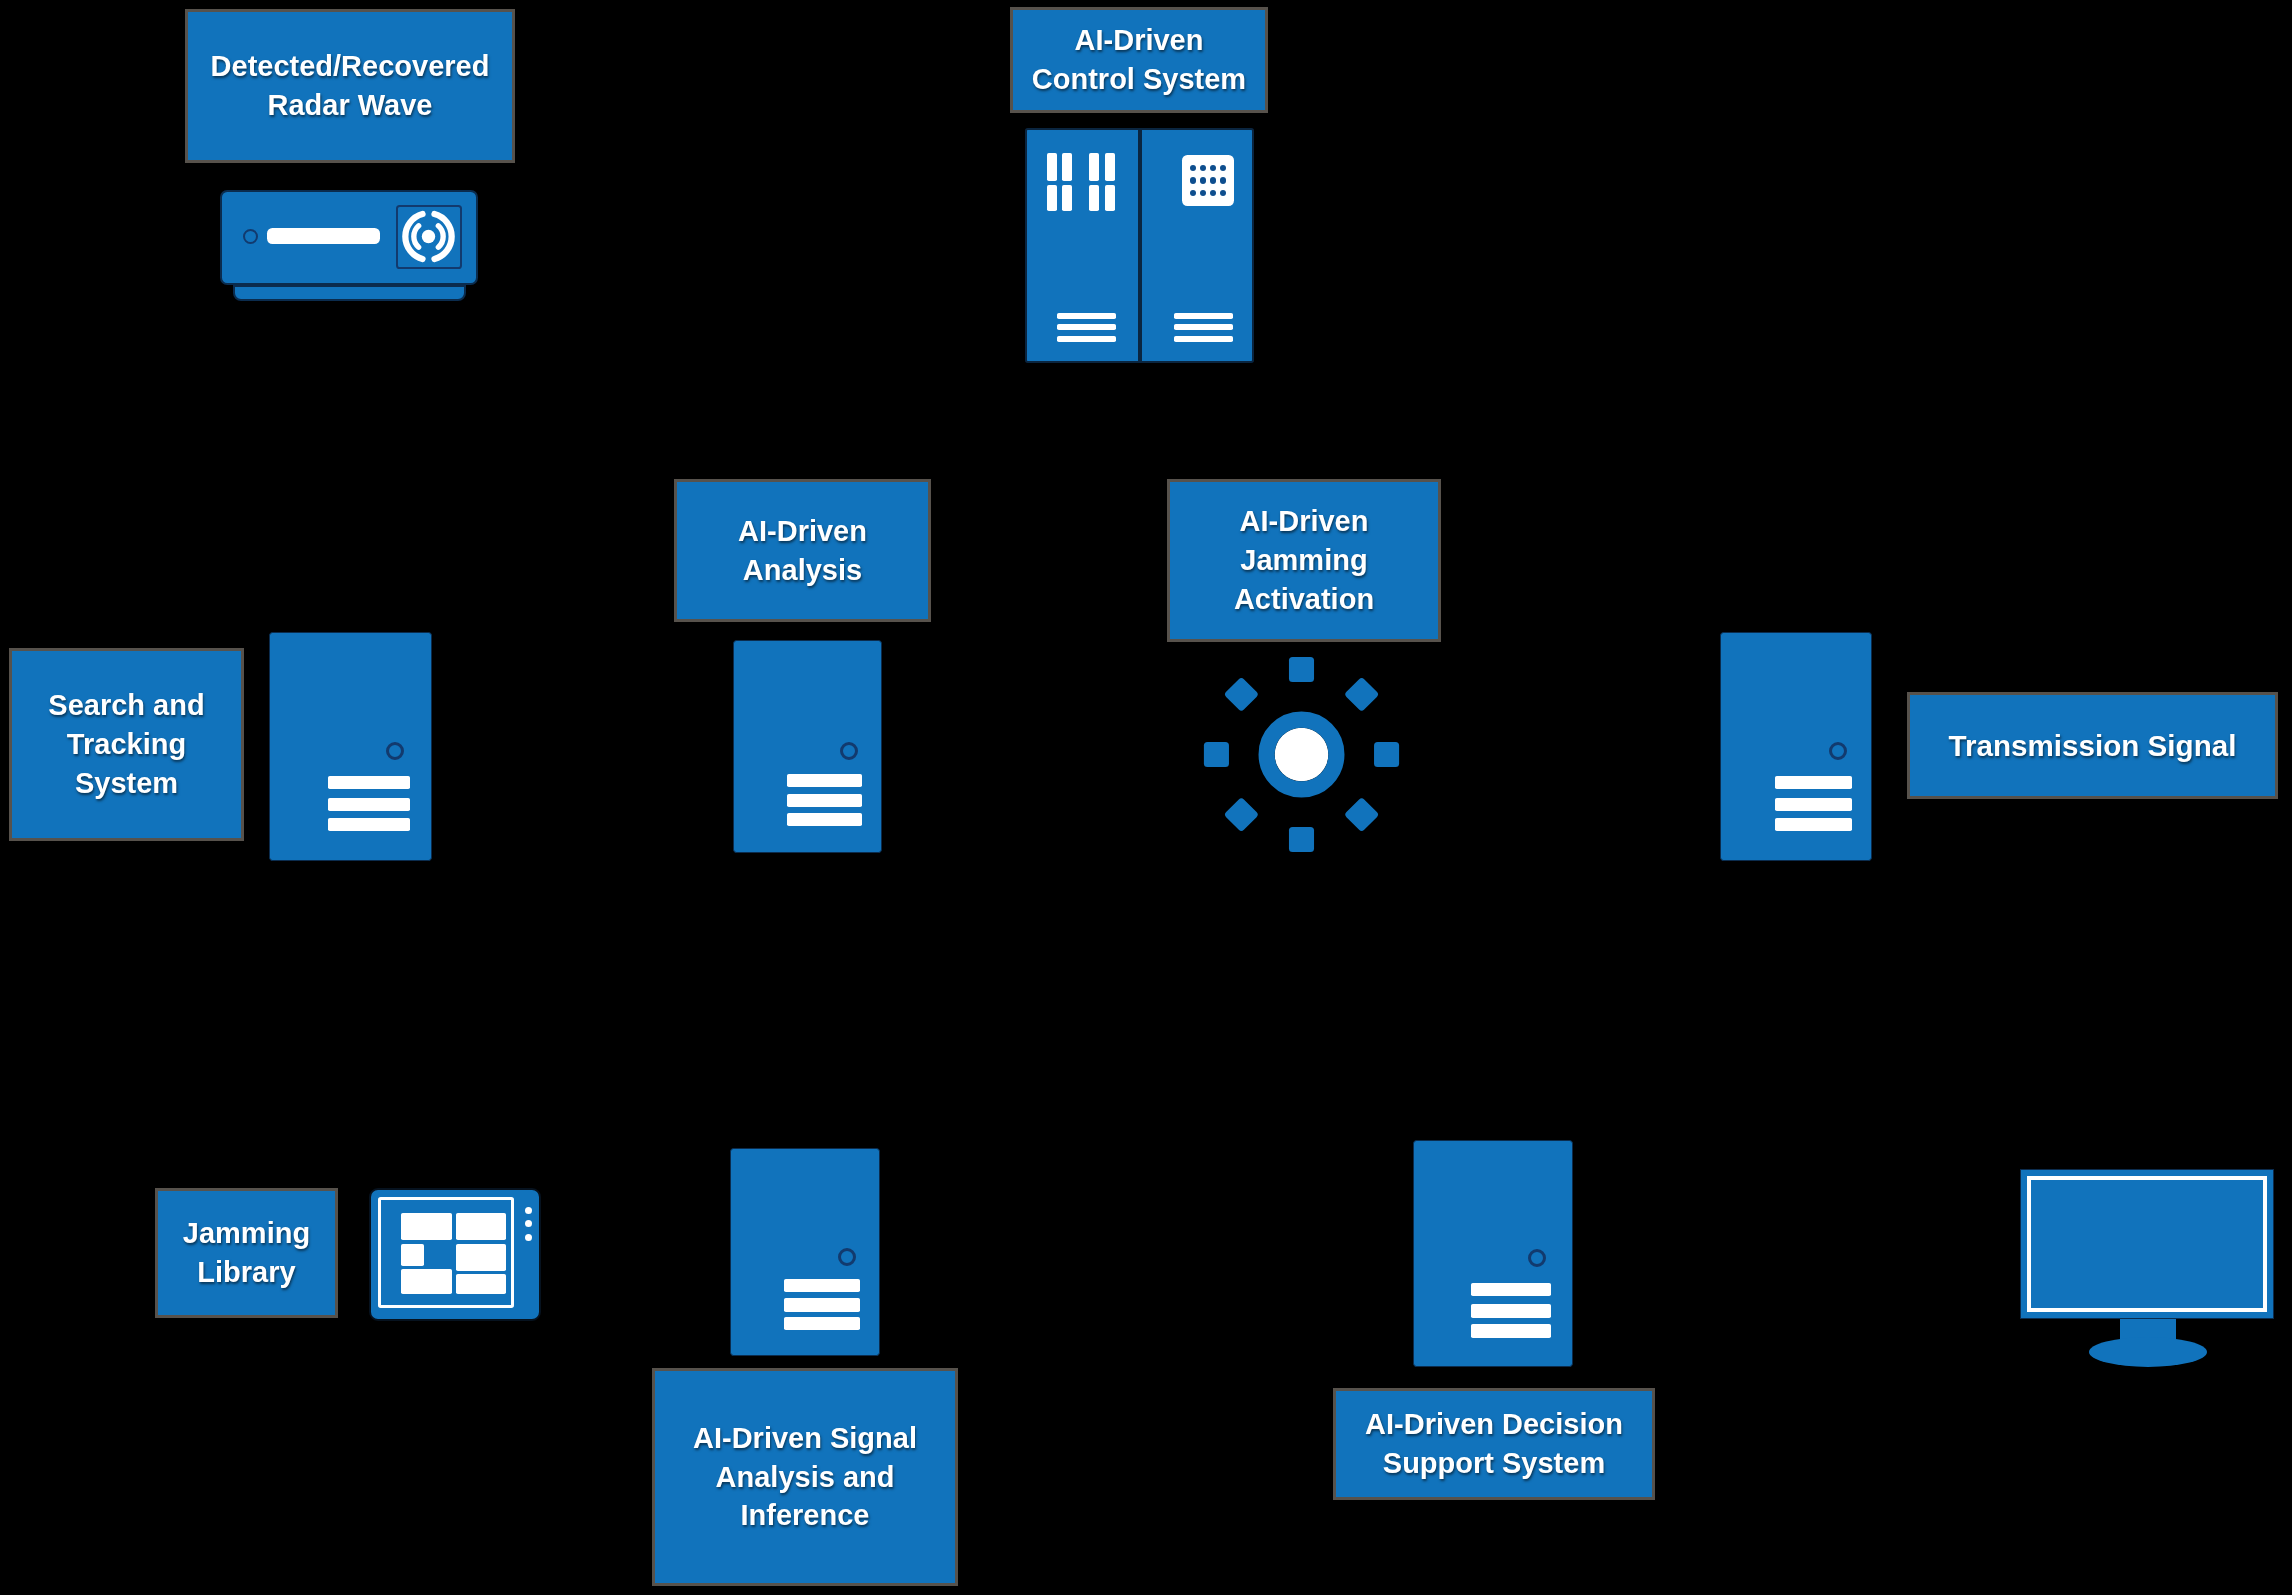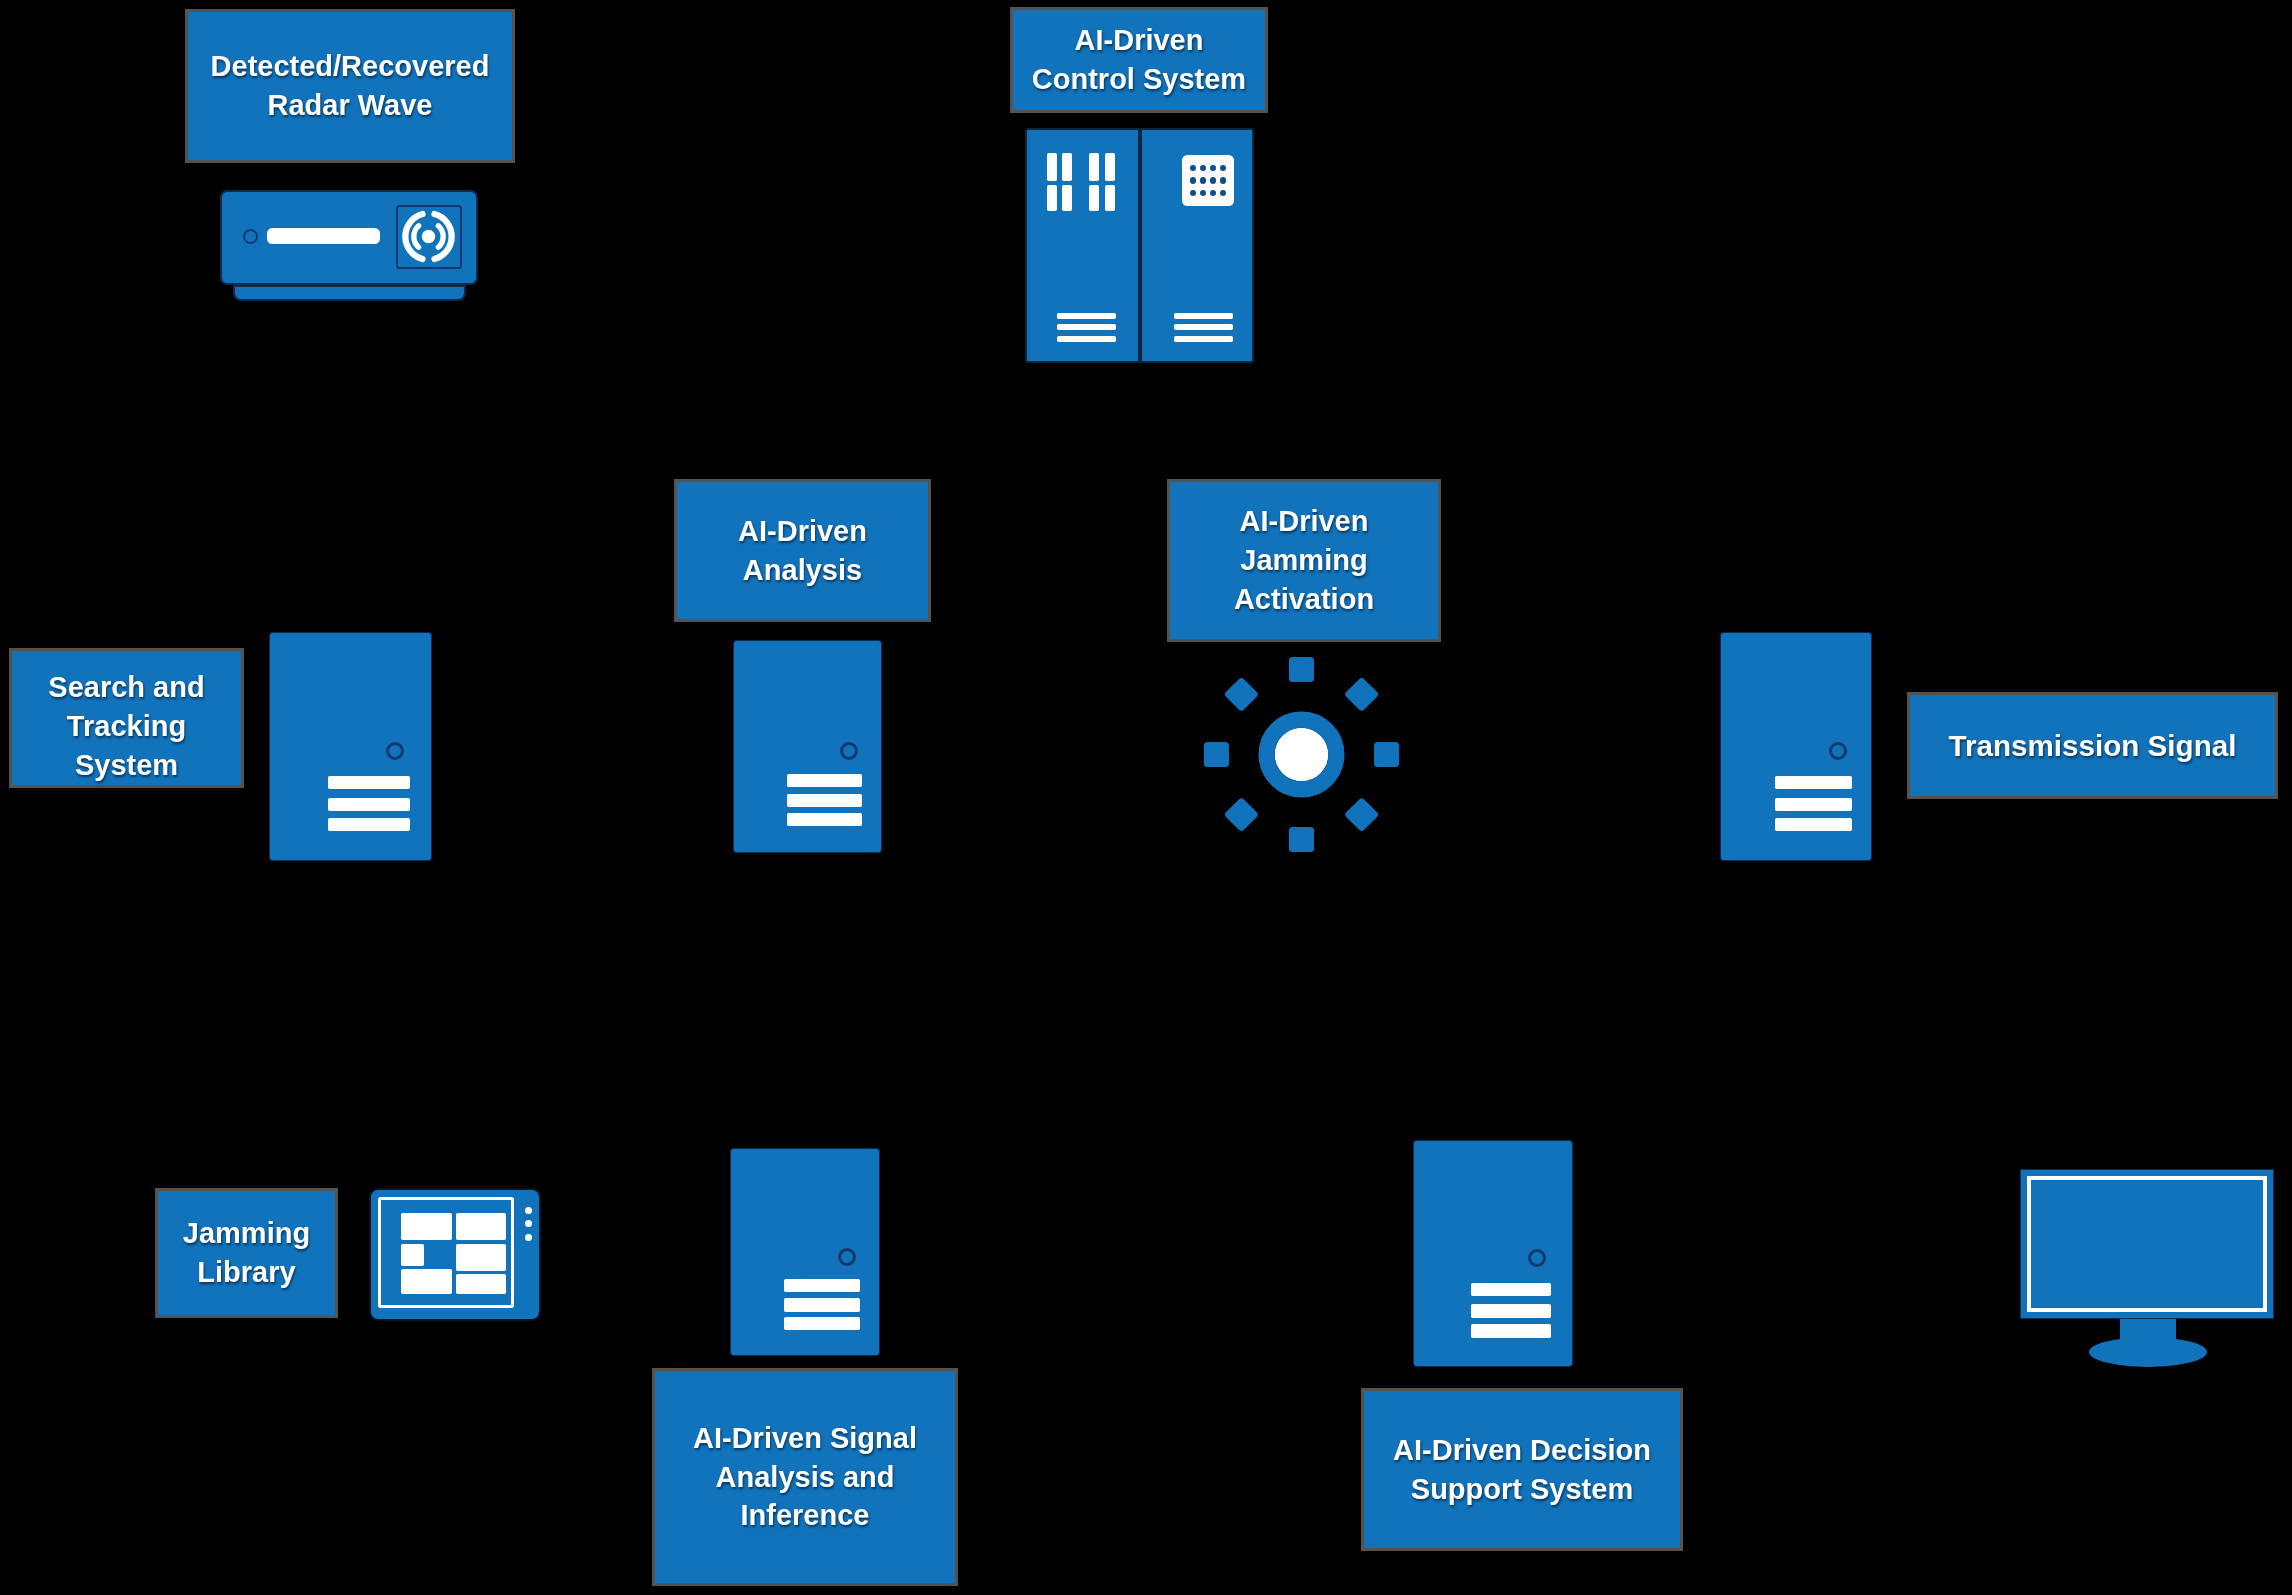--- a/index.html
+++ b/index.html
@@ -122,21 +122,21 @@
         <i></i>
     </div>
     <div class="cab-line cl-l cy1"></div>
     <div class="cab-line cl-l cy2"></div>
     <div class="cab-line cl-l cy3"></div>
     <div class="cab-line cl-r cy1"></div>
     <div class="cab-line cl-r cy2"></div>
     <div class="cab-line cl-r cy3"></div>
   </div>
 
-  <div class="box" style="left:9px;top:648px;width:235px;height:140px;align-items:flex-end;">
+  <div class="box" style="left:9px;top:648px;width:235px;height:193px;">
     <span>Search and
 Tracking
 System</span>
   </div>
   <div class="server" style="left:269px;top:632px;width:163px;height:229px;">
     <div class="led"></div>
     <div class="bar b1"></div>
       <div class="bar b2"></div>
       <div class="bar b3"></div>
   </div>
@@ -212,21 +212,21 @@
 Analysis and
 Inference</span>
   </div>
 
   <div class="server" style="left:1413px;top:1140px;width:160px;height:227px;">
     <div class="led"></div>
     <div class="bar b1"></div>
       <div class="bar b2"></div>
       <div class="bar b3"></div>
   </div>
-  <div class="box" style="left:1333px;top:1388px;width:322px;height:163px;margin-left:28px;">
+  <div class="box" style="left:1333px;top:1388px;width:322px;height:112px;">
     <span>AI-Driven Decision
 Support System</span>
   </div>
 
   <div class="monitor">
     <div class="mon-screen">
       <div class="mon-frame"></div>
     </div>
     <div class="mon-stand"></div>
     <div class="mon-base"></div>

